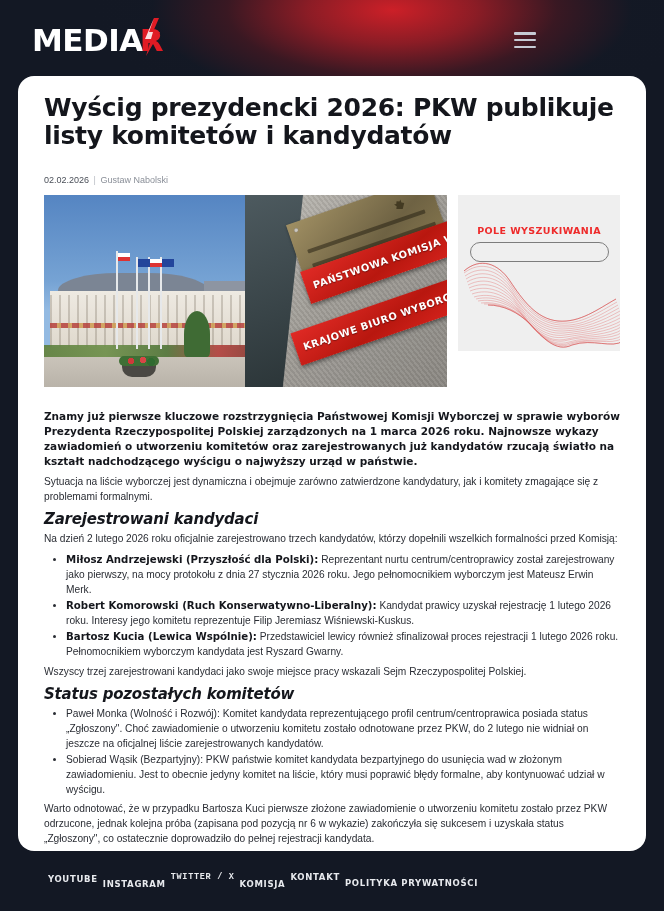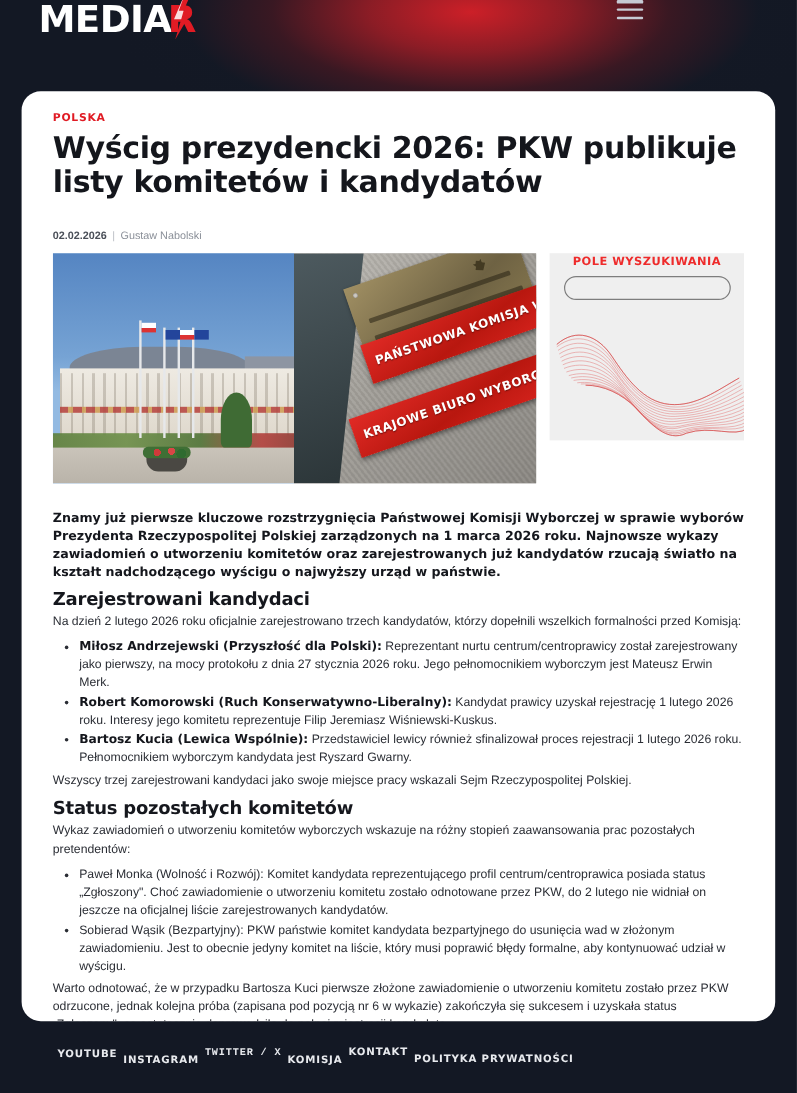--- a/index.html
+++ b/index.html
@@ -25,20 +25,21 @@
       #131824;
   }
 
   
   .site-header {
     position: absolute;
     top: 0; left: 0;
     width: 566px;
     height: 80px;
     display: flex;
+    align-items: center;
     justify-content: space-between;
     padding: 0 30px 0 32px;
     z-index: 5;
   }
 
   .logo {
     position: relative;
     height: 34px;
     display: flex;
     align-items: center;
@@ -120,21 +121,21 @@
     letter-spacing: -0.3px;
     margin-bottom: 25px;
   }
 
   .byline {
     font-size: 9px;
     color: #8a8f98;
     margin-bottom: 10px;
   }
   .byline .date {
-    font-weight: bold;
+    font-weight: normal;
     color: #4a4f58;
   }
   .byline .sep { color: #b9bdc4; padding: 0 2px; }
 
   
   .media-row {
     display: flex;
     gap: 11px;
     height: 200px;
     margin-bottom: 14px;
@@ -280,21 +281,21 @@
   }
   .screw { position: absolute; width: 4px; height: 4px; border-radius: 50%; background: #cfcac2; box-shadow: inset 0 0 1px #555; }
 
   
   .search-panel {
     width: 165px;
     height: 156px;
     background: #efefef;
     position: relative;
     overflow: hidden;
-    padding-top: 2px;
+    padding-top: 30px;
   }
   .search-label {
     color: #ee2b2b;
     font-family: "DejaVu Sans", sans-serif;
     font-weight: bold;
     font-size: 9.5px;
     letter-spacing: 0.4px;
     text-align: center;
   }
   .search-box {
@@ -347,20 +348,21 @@
     color: #2a2d34;
     margin-bottom: 6px;
   }
   h2.section-title {
     font-family: "DejaVu Sans", sans-serif;
     font-weight: bold;
     font-size: 15px;
     color: #15171d;
     letter-spacing: -0.2px;
     margin: 4px 0 3px 0;
+    font-style: italic;
   }
   ul.bullets {
     margin: 2px 0 4px 0;
     padding-left: 22px;
   }
   ul.bullets li {
     font-size: 10.2px;
     line-height: 1.48;
     color: #2a2d34;
     margin-bottom: 1px;
@@ -416,21 +418,20 @@
   </div>
   <div class="hamburger">
     <span></span>
     <span></span>
     <span></span>
   </div>
 </header>
 
 <main class="article-card">
 
-  <div class="kicker">POLSKA</div>
 
   <h1 class="headline">Wyścig prezydencki 2026: PKW publikuje listy komitetów i kandydatów</h1>
 
   <div class="byline">
     <span class="date">02.02.2026</span>
     <span class="sep">|</span>
     <span>Gustaw Nabolski</span>
   </div>
 
   <div class="media-row">
@@ -512,38 +513,38 @@
         </g>
         <g fill="none" stroke="#d23d3d" stroke-width="0.6" opacity="0.9">
           <path d="M6,28 C22,14 40,20 52,38 C64,56 78,76 100,78 C122,80 140,66 158,56"></path>
           <path d="M30,62 C45,62 60,69 72,81 C84,94 98,110 114,102 C135,95 154,106 165,98"></path>
         </g>
       </svg>
     </aside>
   </div>
 
   <p class="lead">Znamy już pierwsze kluczowe rozstrzygnięcia Państwowej Komisji Wyborczej w sprawie wyborów Prezydenta Rzeczypospolitej Polskiej zarządzonych na 1 marca 2026 roku. Najnowsze wykazy zawiadomień o utworzeniu komitetów oraz zarejestrowanych już kandydatów rzucają światło na kształt nadchodzącego wyścigu o najwyższy urząd w państwie.</p>
+  <p class="para">Sytuacja na liście wyborczej jest dynamiczna i obejmuje zarówno zatwierdzone kandydatury, jak i komitety zmagające się z problemami formalnymi.</p>
 
   <h2 class="section-title">Zarejestrowani kandydaci</h2>
   <p class="para">Na dzień 2 lutego 2026 roku oficjalnie zarejestrowano trzech kandydatów, którzy dopełnili wszelkich formalności przed Komisją:</p>
   <ul class="bullets">
     <li>
       <b>Miłosz Andrzejewski (Przyszłość dla Polski):</b><span> Reprezentant nurtu centrum/centroprawicy został zarejestrowany jako pierwszy, na mocy protokołu z dnia 27 stycznia 2026 roku. Jego pełnomocnikiem wyborczym jest Mateusz Erwin Merk.</span>
     </li>
     <li>
       <b>Robert Komorowski (Ruch Konserwatywno-Liberalny):</b><span> Kandydat prawicy uzyskał rejestrację 1 lutego 2026 roku. Interesy jego komitetu reprezentuje Filip Jeremiasz Wiśniewski-Kuskus.</span>
     </li>
     <li>
       <b>Bartosz Kucia (Lewica Wspólnie):</b><span> Przedstawiciel lewicy również sfinalizował proces rejestracji 1 lutego 2026 roku. Pełnomocnikiem wyborczym kandydata jest Ryszard Gwarny.</span>
     </li>
   </ul>
   <p class="para">Wszyscy trzej zarejestrowani kandydaci jako swoje miejsce pracy wskazali Sejm Rzeczypospolitej Polskiej.</p>
 
   <h2 class="section-title">Status pozostałych komitetów</h2>
-  <p class="para">Wykaz zawiadomień o utworzeniu komitetów wyborczych wskazuje na różny stopień zaawansowania prac pozostałych pretendentów:</p>
   <ul class="bullets">
     <li>Paweł Monka (Wolność i Rozwój): Komitet kandydata reprezentującego profil centrum/centroprawica posiada status „Zgłoszony". Choć zawiadomienie o utworzeniu komitetu zostało odnotowane przez PKW, do 2 lutego nie widniał on jeszcze na oficjalnej liście zarejestrowanych kandydatów.</li>
     <li>Sobierad Wąsik (Bezpartyjny): PKW państwie komitet kandydata bezpartyjnego do usunięcia wad w złożonym zawiadomieniu. Jest to obecnie jedyny komitet na liście, który musi poprawić błędy formalne, aby kontynuować udział w wyścigu.</li>
   </ul>
   <p class="para">Warto odnotować, że w przypadku Bartosza Kuci pierwsze złożone zawiadomienie o utworzeniu komitetu zostało przez PKW odrzucone, jednak kolejna próba (zapisana pod pozycją nr 6 w wykazie) zakończyła się sukcesem i uzyskała status „Zgłoszony", co ostatecznie doprowadziło do pełnej rejestracji kandydata.</p>
 
 </main>
 
 <footer class="site-footer">
   <a class="footer-link fl-0">YOUTUBE</a>

